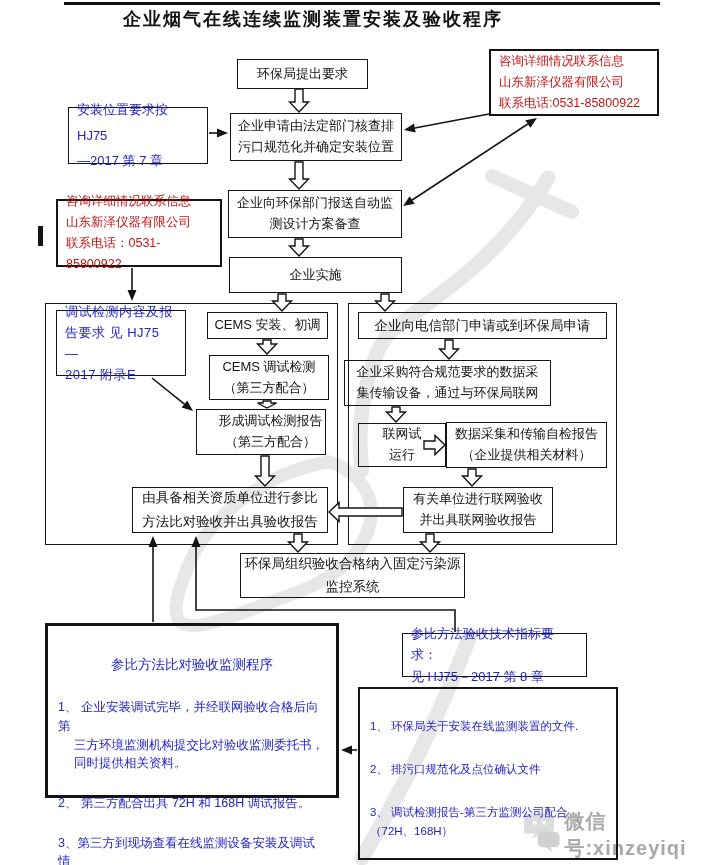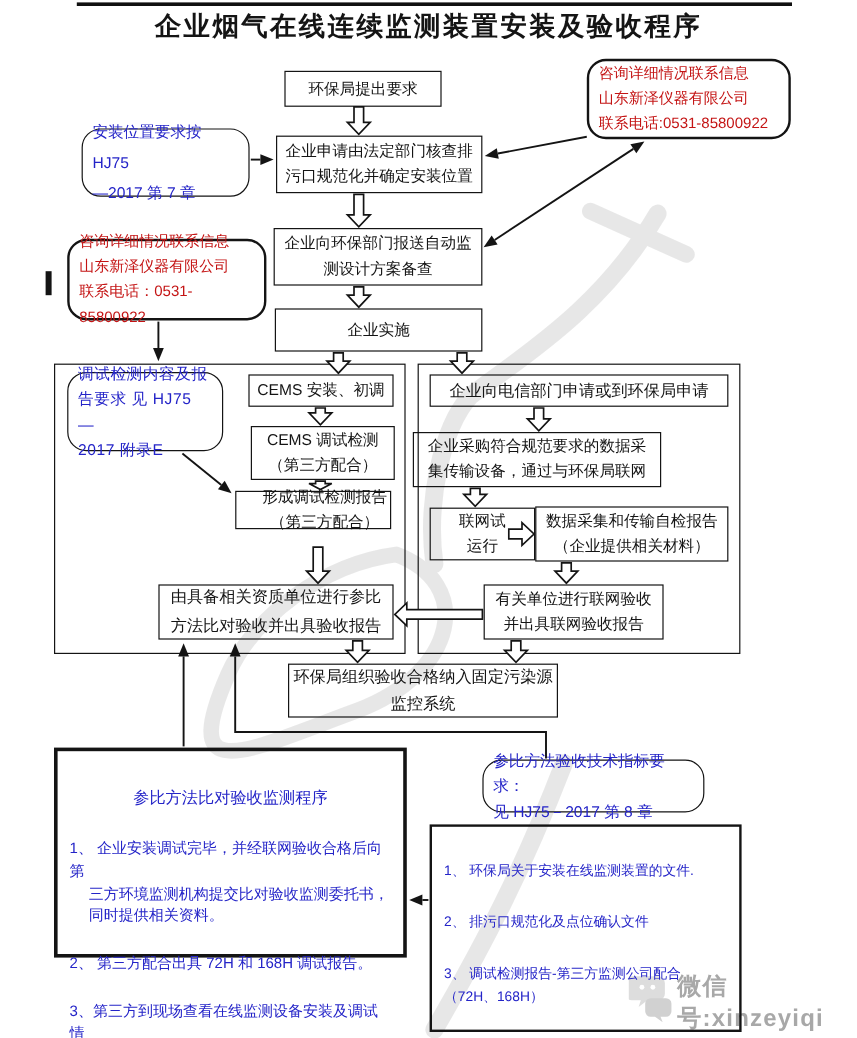--- a/index.html
+++ b/index.html
@@ -4,28 +4,28 @@
 <style>
   html,body{margin:0;padding:0;background:#ffffff;}
   .canvas{
     position:relative;width:714px;height:865px;background:#fff;overflow:hidden;
     font-family:"Liberation Sans","DejaVu Sans",sans-serif;color:var(--ink,#141414);
   }
   .lyr{position:absolute;left:0;top:0;width:714px;height:865px;pointer-events:none;}
   .rule{position:absolute;left:64px;top:2px;width:596px;height:3px;background:#101010;}
   .ttl{
     position:absolute;left:0;top:7px;width:626px;text-align:center;
-    font-size:22px;font-weight:bold;letter-spacing:2px;white-space:pre;margin-left:44px;
+    font-size:18px;font-weight:bold;letter-spacing:2px;white-space:pre;
   }
   .bx{
     position:absolute;box-sizing:border-box;border:1.5px solid var(--ink,#141414);
     display:flex;align-items:center;justify-content:center;text-align:center;
     white-space:pre-line;font-size:13px;line-height:1.6;background:transparent;
   }
-  .bx.la{justify-content:flex-start;text-align:left;padding:3px 8px;border-radius:16px;}
+  .bx.la{justify-content:flex-start;text-align:left;padding:3px 8px;}
   .red{color:var(--red,#c41414);border-width:2px;font-size:12.5px;line-height:1.7;}
   .blue{color:var(--blue,#2424c8);}
   .ctr{position:absolute;box-sizing:border-box;border:1.6px solid var(--ink,#141414);background:transparent;}
   .thick{border-width:3px;}
   .listbox{display:block;padding:7px 10px;text-align:left;}
   .listbox .bt{text-align:center;font-size:13.5px;margin-bottom:2px;white-space:pre-line;}
   .listbox .it{white-space:pre-line;}
   #box-u .it{font-size:12.5px;line-height:1.5;}
   #box-w{border-width:2px;}
   #box-w .bt{text-align:left;font-weight:bold;font-size:13.5px;margin-bottom:4px;}
@@ -78,21 +78,21 @@
 山东新泽仪器有限公司
 联系电话：0531-85800922</div>
   <div class="bx" id="box-g" style="left:229px;top:257px;width:173px;height:36px;z-index:2;">企业实施</div>
 
   <div class="bx blue la" id="box-j" style="left:56px;top:310px;width:130px;height:66px;z-index:2;">调试检测内容及报
 告要求 见 HJ75 —
 2017 附录E</div>
   <div class="bx" id="box-k" style="left:207px;top:312px;width:121px;height:27px;z-index:2;">CEMS 安装、初调</div>
   <div class="bx" id="box-l" style="left:209px;top:355px;width:120px;height:45px;z-index:2;">CEMS 调试检测
 （第三方配合）</div>
-  <div class="bx" id="box-m" style="left:196px;top:409px;width:130px;height:32px;z-index:2;padding-left:19px;">形成调试检测报告
+  <div class="bx" id="box-m" style="left:196px;top:409px;width:130px;height:46px;z-index:2;padding-left:19px;">形成调试检测报告
 （第三方配合）</div>
   <div class="bx" id="box-n" style="left:132px;top:487px;width:196px;height:46px;z-index:2;">由具备相关资质单位进行参比
 方法比对验收并出具验收报告</div>
 
   <div class="bx" id="box-o" style="left:358px;top:312px;width:249px;height:27px;z-index:2;">企业向电信部门申请或到环保局申请</div>
   <div class="bx" id="box-p" style="left:344px;top:360px;width:207px;height:46px;z-index:2;">企业采购符合规范要求的数据采
 集传输设备，通过与环保局联网</div>
   <div class="bx" id="box-q" style="left:358px;top:423px;width:88px;height:44px;z-index:2;">联网试
 运行</div>
   <div class="bx" id="box-r" style="left:446px;top:422px;width:161px;height:46px;z-index:2;">数据采集和传输自检报告

